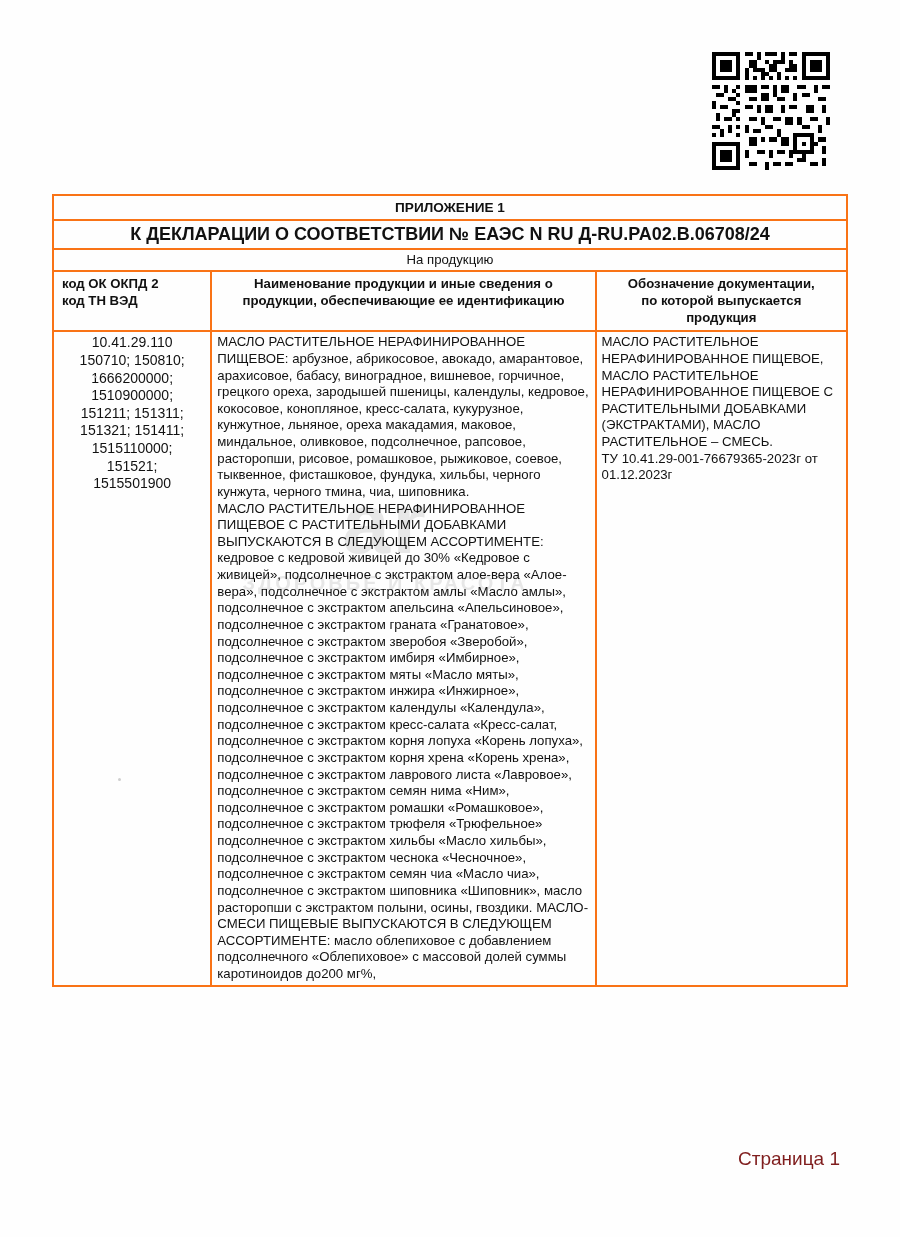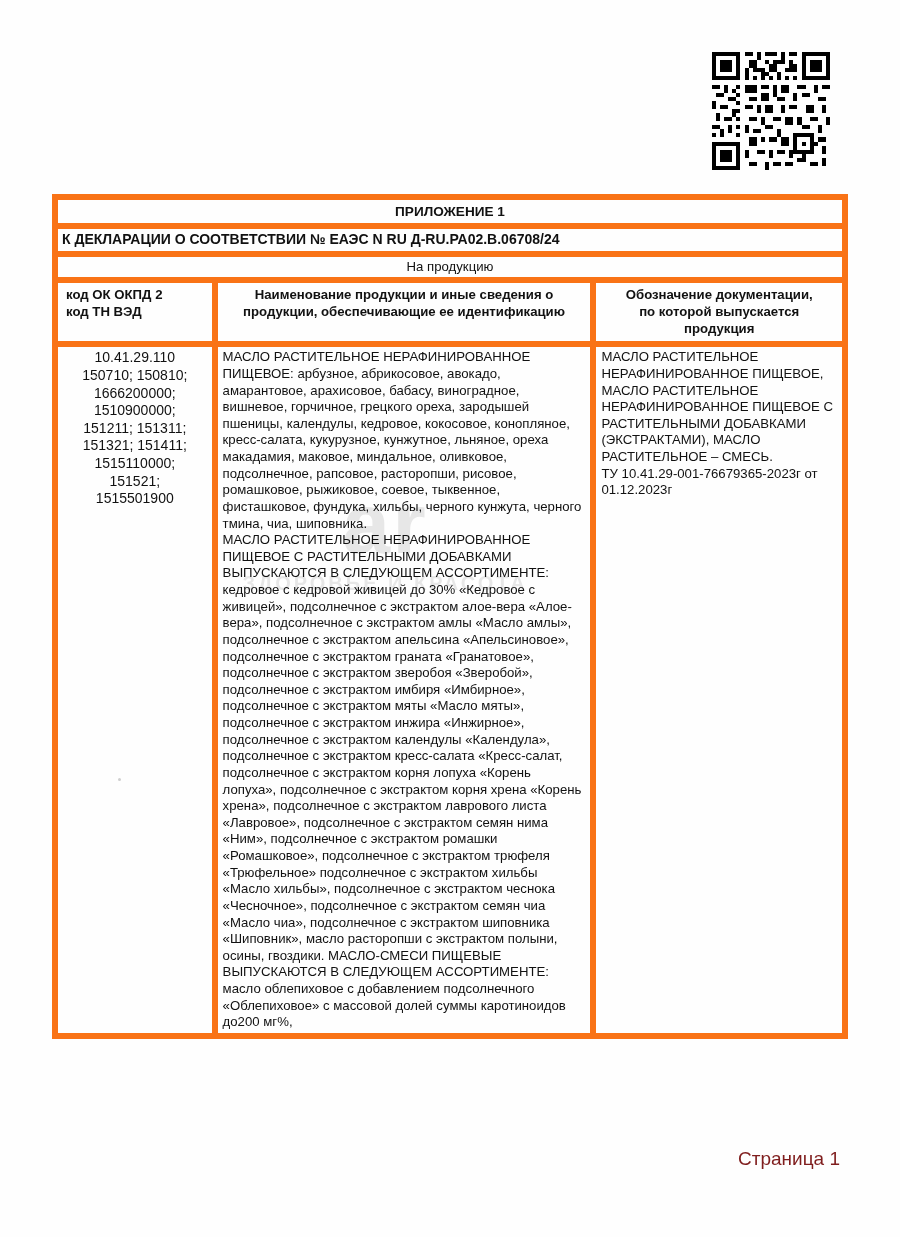--- a/index.html
+++ b/index.html
@@ -59,34 +59,35 @@
   
   .doc-table {
     position: absolute;
     left: 52px;
     top: 194px;
     width: 796px;
     border-collapse: collapse;
     font-size: 13.2px;
   }
   .doc-table td {
-    border: 6px solid #f97316;
+    border: 2px solid #f97316;
     vertical-align: top;
     padding: 2px 5px;
     line-height: 1.26;
   }
   .title-row td {
     text-align: center;
     font-weight: bold;
     font-size: 13.6px;
     padding: 3px 4px;
   }
   .subtitle-row td {
-    font-weight: bold;
-    font-size: 14px;
+    text-align: center;
+    font-weight: bold;
+    font-size: 18px;
     padding: 2px 4px;
   }
   .subtitle-row .decl-no {
     font-weight: bold;
   }
   .forprod-row td {
     text-align: center;
     font-size: 13.2px;
     padding: 2px 4px;
   }

